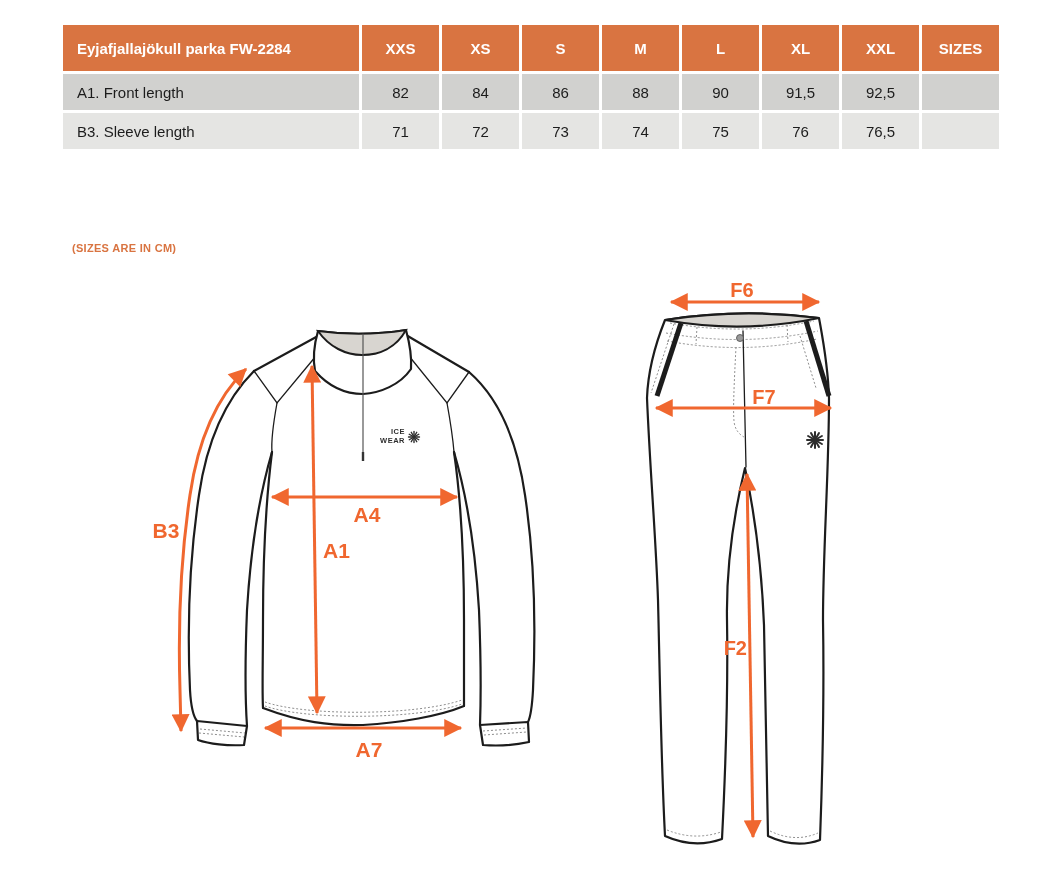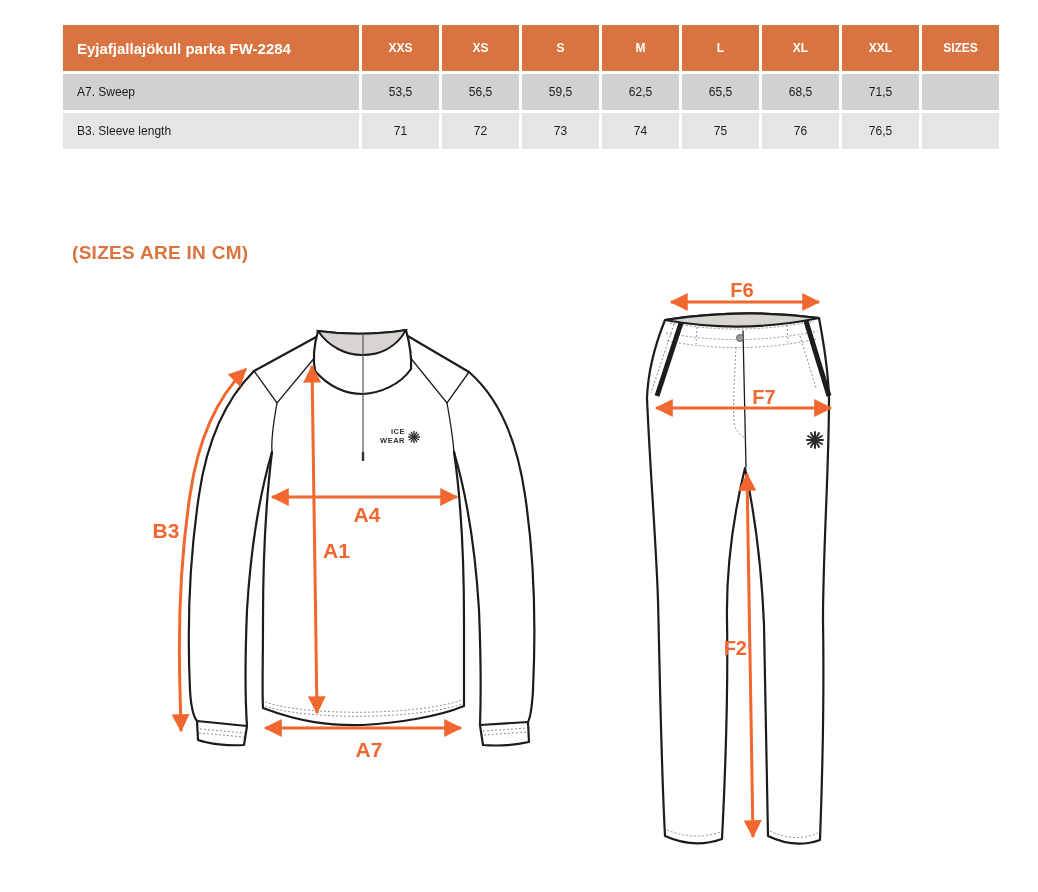--- a/index.html
+++ b/index.html
@@ -1,28 +1,28 @@
 <!DOCTYPE html>
 <html><head>
 <meta charset="utf-8">
 <style>
   html,body{margin:0;padding:0;background:#fff;}
   .page{position:relative;width:1038px;height:892px;background:#fff;overflow:hidden;
         font-family:"Liberation Sans", sans-serif;color:#1c1c1c;}
   table.size-table{position:absolute;left:60px;top:22px;border-collapse:separate;border-spacing:3px;table-layout:fixed;}
-  table.size-table td,table.size-table th{font-size:12px;vertical-align:middle;overflow:hidden;white-space:nowrap;}
+  table.size-table td,table.size-table th{font-size:15px;vertical-align:middle;overflow:hidden;white-space:nowrap;}
   th.hdr{background:#d97441;color:#fff;font-weight:bold;height:44px;text-align:center;}
   th.hdr.title{text-align:left;padding-left:14px;font-size:15px;}
   td.lbl{text-align:left;padding-left:14px;}
   td.val{text-align:center;}
   tr.r-dark td{background:#d1d1cf;height:34px;}
   tr.r-light td{background:#e5e5e3;height:34px;}
   col.c-label{width:296px;}
   col.c-size{width:77px;}
-  .note{position:absolute;left:72px;top:242px;font-size:19px;font-weight:bold;
+  .note{position:absolute;left:72px;top:242px;font-size:11px;font-weight:bold;
         color:#d97441;letter-spacing:.3px;}
   svg.drawings{position:absolute;left:0;top:0;width:1038px;height:892px;}
   .outline{fill:none;stroke:#1c1c1c;stroke-width:2.2;stroke-linecap:round;stroke-linejoin:round;}
   .seam{fill:none;stroke:#1c1c1c;stroke-width:1.3;stroke-linecap:round;}
   .stitch{fill:none;stroke:#8f8f8f;stroke-width:1;stroke-dasharray:2 2;}
   .grayfill{fill:#d8d5d0;stroke:#1c1c1c;stroke-width:2;}
   .arrow{fill:none;stroke:#f0672f;stroke-width:3;}
   .mlabel{fill:#f0672f;font-size:21px;font-weight:bold;font-family:"Liberation Sans",sans-serif;}
   .logotxt{fill:#2e2e2e;font-size:7.5px;font-weight:bold;letter-spacing:.5px;font-family:"Liberation Sans",sans-serif;}
   .snow{stroke:#2e2e2e;stroke-linecap:round;}
@@ -50,28 +50,28 @@
       <th class="hdr">XXS</th>
       <th class="hdr">XS</th>
       <th class="hdr">S</th>
       <th class="hdr">M</th>
       <th class="hdr">L</th>
       <th class="hdr">XL</th>
       <th class="hdr">XXL</th>
       <th class="hdr">SIZES</th>
     </tr>
     <tr class="r-dark">
-      <td class="lbl">A7. Sweep</td>
-      <td class="val">53,5</td>
-      <td class="val">56,5</td>
-      <td class="val">59,5</td>
-      <td class="val">62,5</td>
-      <td class="val">65,5</td>
-      <td class="val">68,5</td>
-      <td class="val">71,5</td>
+      <td class="lbl">A1. Front length</td>
+      <td class="val">82</td>
+      <td class="val">84</td>
+      <td class="val">86</td>
+      <td class="val">88</td>
+      <td class="val">90</td>
+      <td class="val">91,5</td>
+      <td class="val">92,5</td>
       <td class="val"></td>
     </tr>
     <tr class="r-light">
       <td class="lbl">B3. Sleeve length</td>
       <td class="val">71</td>
       <td class="val">72</td>
       <td class="val">73</td>
       <td class="val">74</td>
       <td class="val">75</td>
       <td class="val">76</td>

